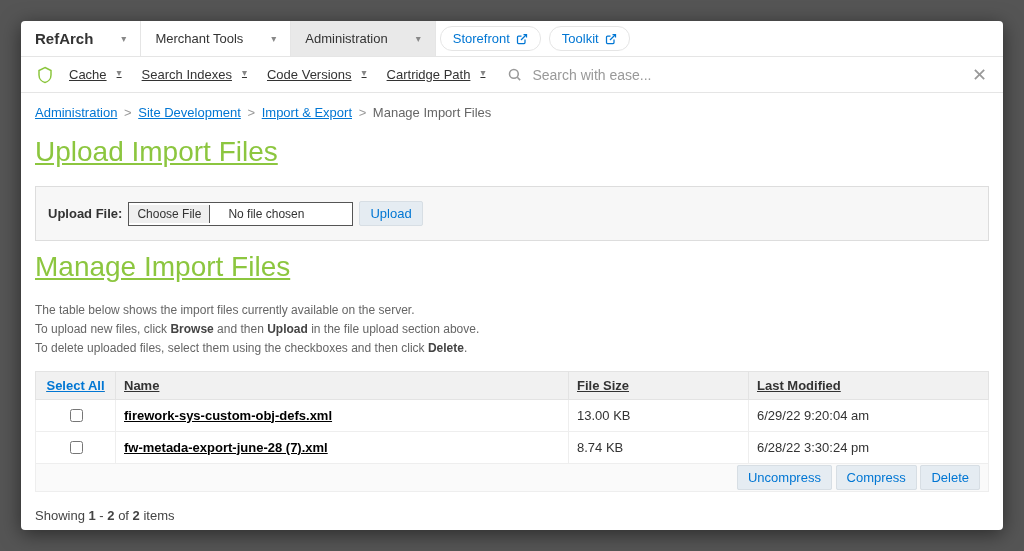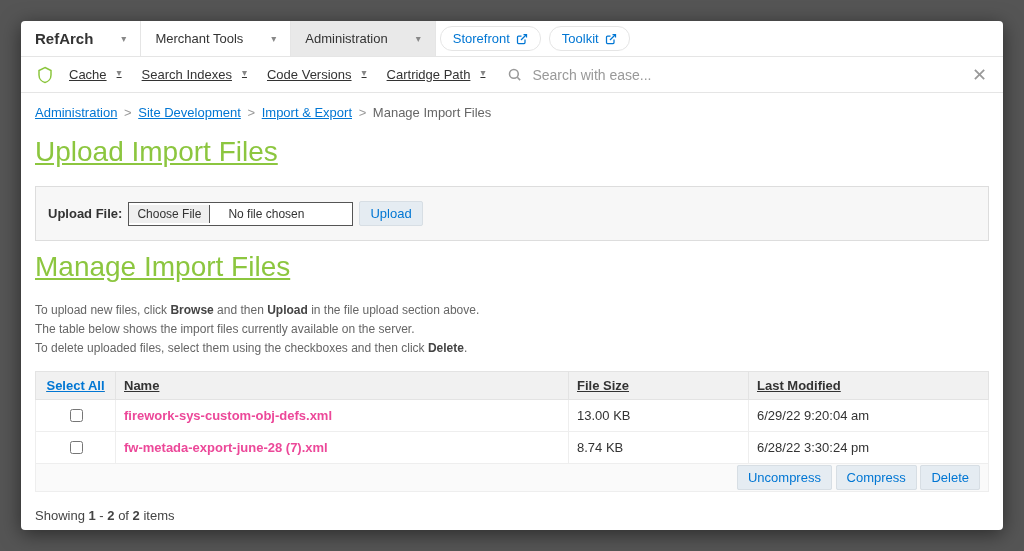--- a/index.html
+++ b/index.html
@@ -35,21 +35,21 @@
   .file-wrap { border:1px solid #555; background:#fff; display:inline-flex; align-items:center; height:24px;gap:12px; }
   .file-wrap .choose { border-right:1px solid #555; padding:2px 8px; font-size:12px; background:#efefef;}
   .file-wrap .nofile { padding:2px 10px 2px 6px; font-size:12px; color:#333; min-width:130px;}
   .btn { background:#e5ecf2; border:1px solid #d7dee4; color:#0176d3; padding:4px 10px; font-size:13px; border-radius:2px; cursor:pointer; }
   .help { font-size:12px; color:#666; line-height:1.6; margin:18px 0 12px 0;}
   .help b { color:#444; }
   table { width:100%; border-collapse:collapse; }
   thead th { background:#f1f1f1; border:1px solid #e3e3e3; text-align:left; font-size:13px; font-weight:700; padding:6px 8px; color:#333;text-decoration:underline;}
   tbody td { border:1px solid #eee; padding:6px 8px; font-size:13px;}
   .sel-all { color:#0176d3; text-decoration:underline; cursor:pointer; font-weight:700;}
-  .filelink { color:#ec4899; font-weight:700; cursor:pointer;}
+  .filelink { color:#000000; text-decoration:underline; font-weight:700; cursor:pointer;}
   .chkcell { text-align:center; width:80px;}
   .actions-row td { text-align:right; background:#fafafa; }
   .summary { font-size:13px; color:#444; margin:16px 0; }
   .backbtn { display:inline-block; background:#eef1f4; border:1px solid #e1e4e8; color:#0176d3; padding:5px 10px; font-size:13px; border-radius:2px; cursor:pointer;}
   svg { display:block; }
 </style>
 </head>
 <body>
 
 <div class="outer-frame">
@@ -142,24 +142,24 @@
         <div class="file-wrap">
           <span class="choose">Choose File</span>
           <span class="nofile">No file chosen</span>
         </div>
         <span class="btn">Upload</span>
       </div>
 
       <h1>Manage Import Files</h1>
 
       <div class="help">
+        <div><span>The table below shows the import files currently available on the server.</span></div>
         <div>
           <span>To upload new files, click </span><b>Browse</b><span> and then </span><b>Upload</b><span> in the file upload section above.</span>
         </div>
-        <div><span>The table below shows the import files currently available on the server.</span></div>
         <div>
           <span>To delete uploaded files, select them using the checkboxes and then click </span><b>Delete</b><span>.</span>
         </div>
       </div>
 
       <table>
         <thead>
           <tr>
             <th class="chkcell"><span class="sel-all">Select All</span></th>
             <th>Name</th>

